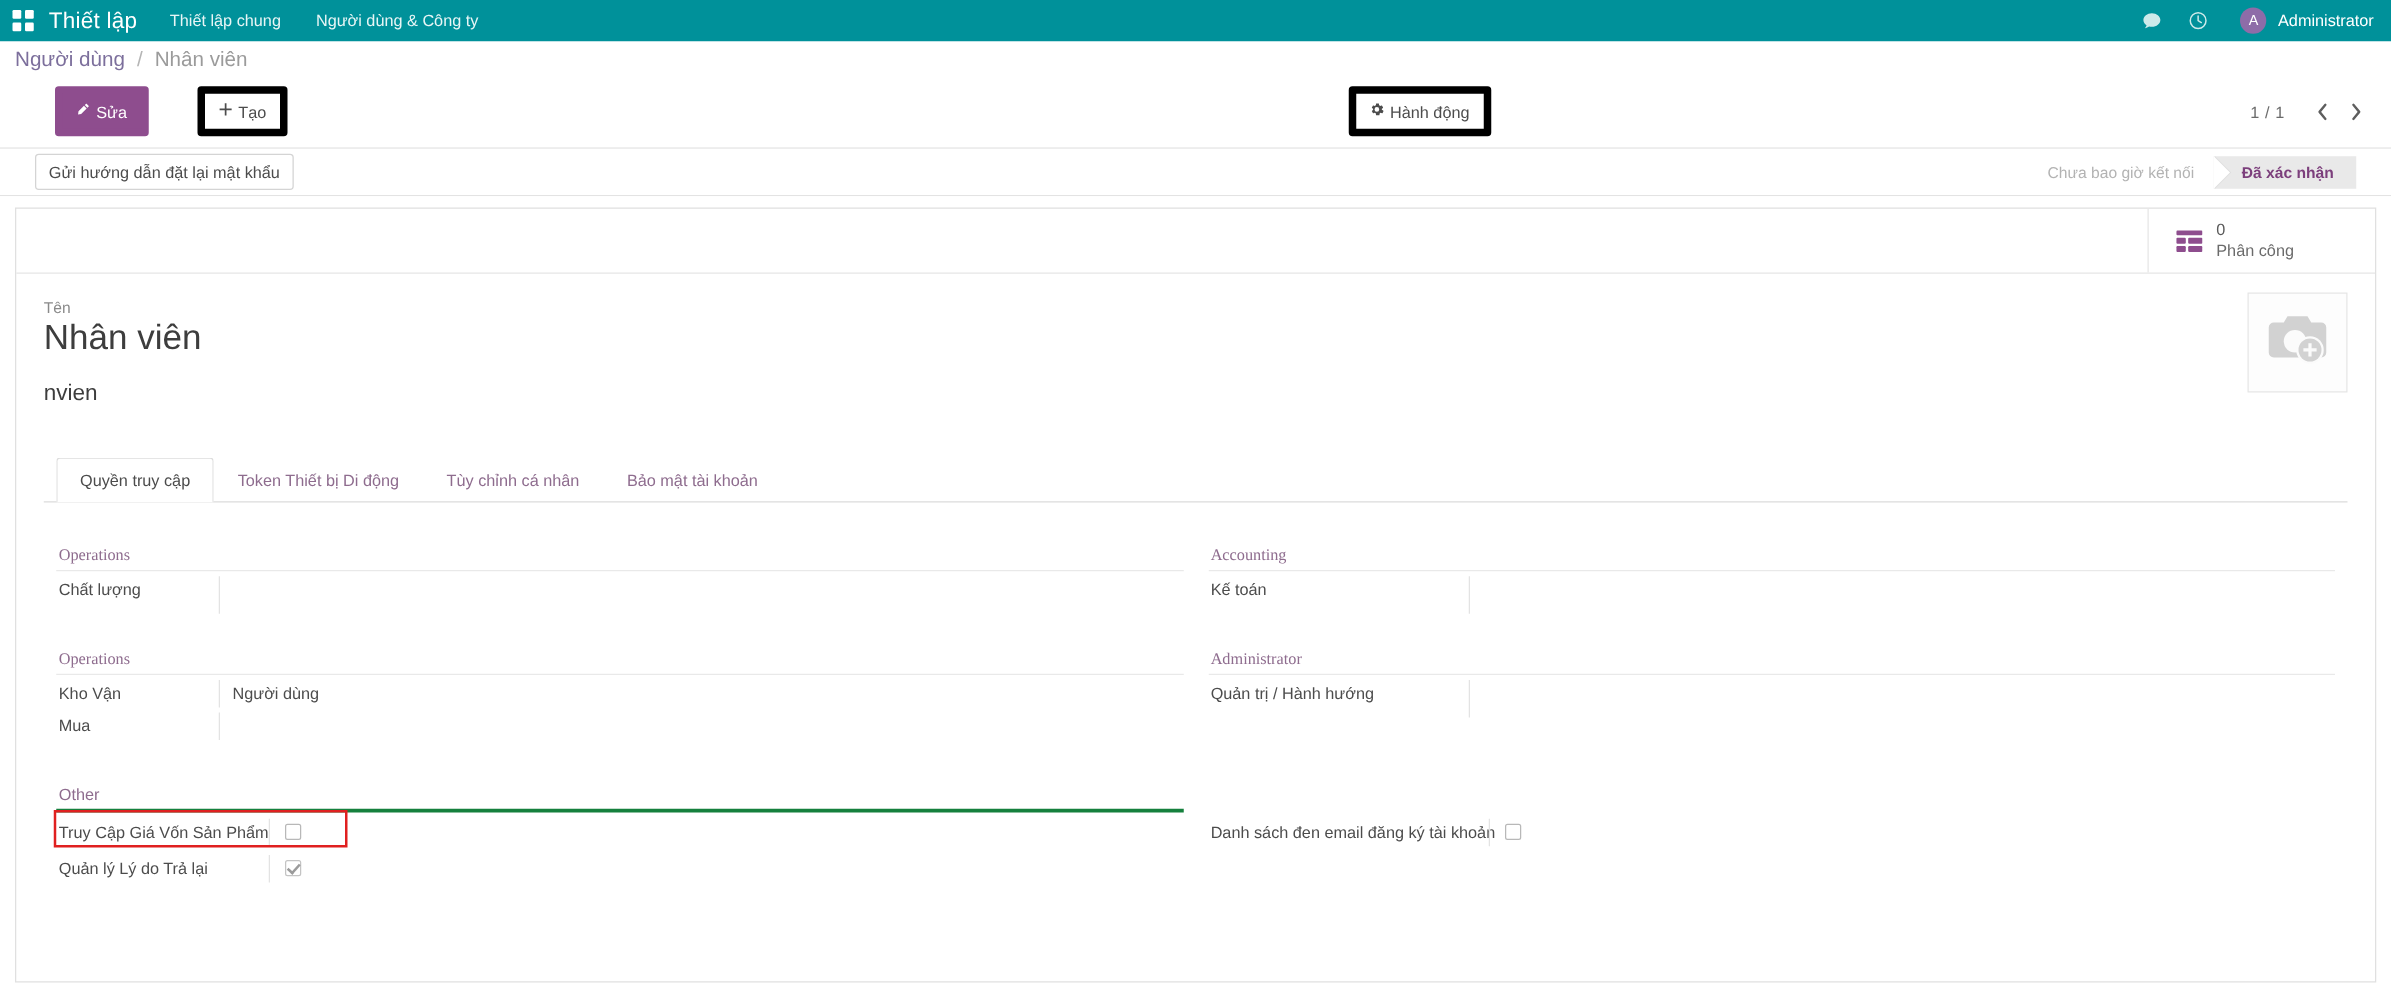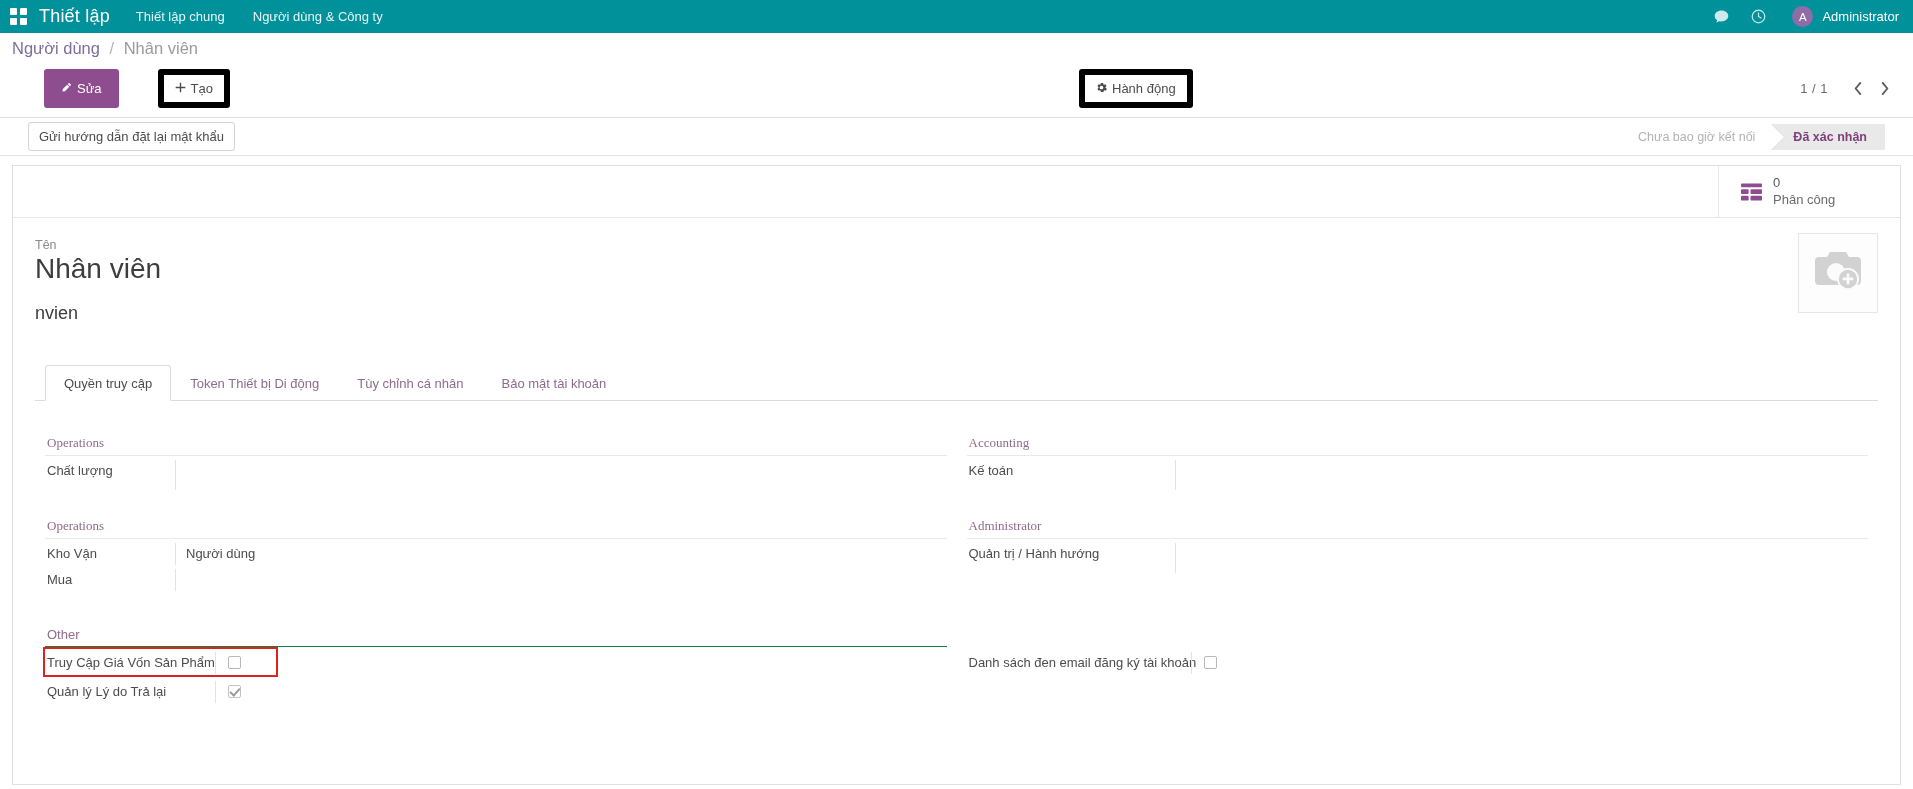--- a/index.html
+++ b/index.html
@@ -364,21 +364,21 @@
     transform: rotate(42deg);
   }
 
   .other-wrap { padding: 32px 0 0 0; position: relative; }
   .other-cols { display: flex; }
   .other-col { width: 50%; padding: 0 10px; }
   .other-title {
     color: #8e6c8e;
     font-size: 13px;
     padding: 4px 0 4px 2px;
-    border-bottom: 1px solid #15803d;
+    border-bottom: 3px solid #15803d;
   }
   .cb-row {
     display: flex;
     align-items: center;
     min-height: 29px;
     padding-top: 3px;
   }
   .cb-label {
     font-size: 13px;
     color: #4c4c4c;

